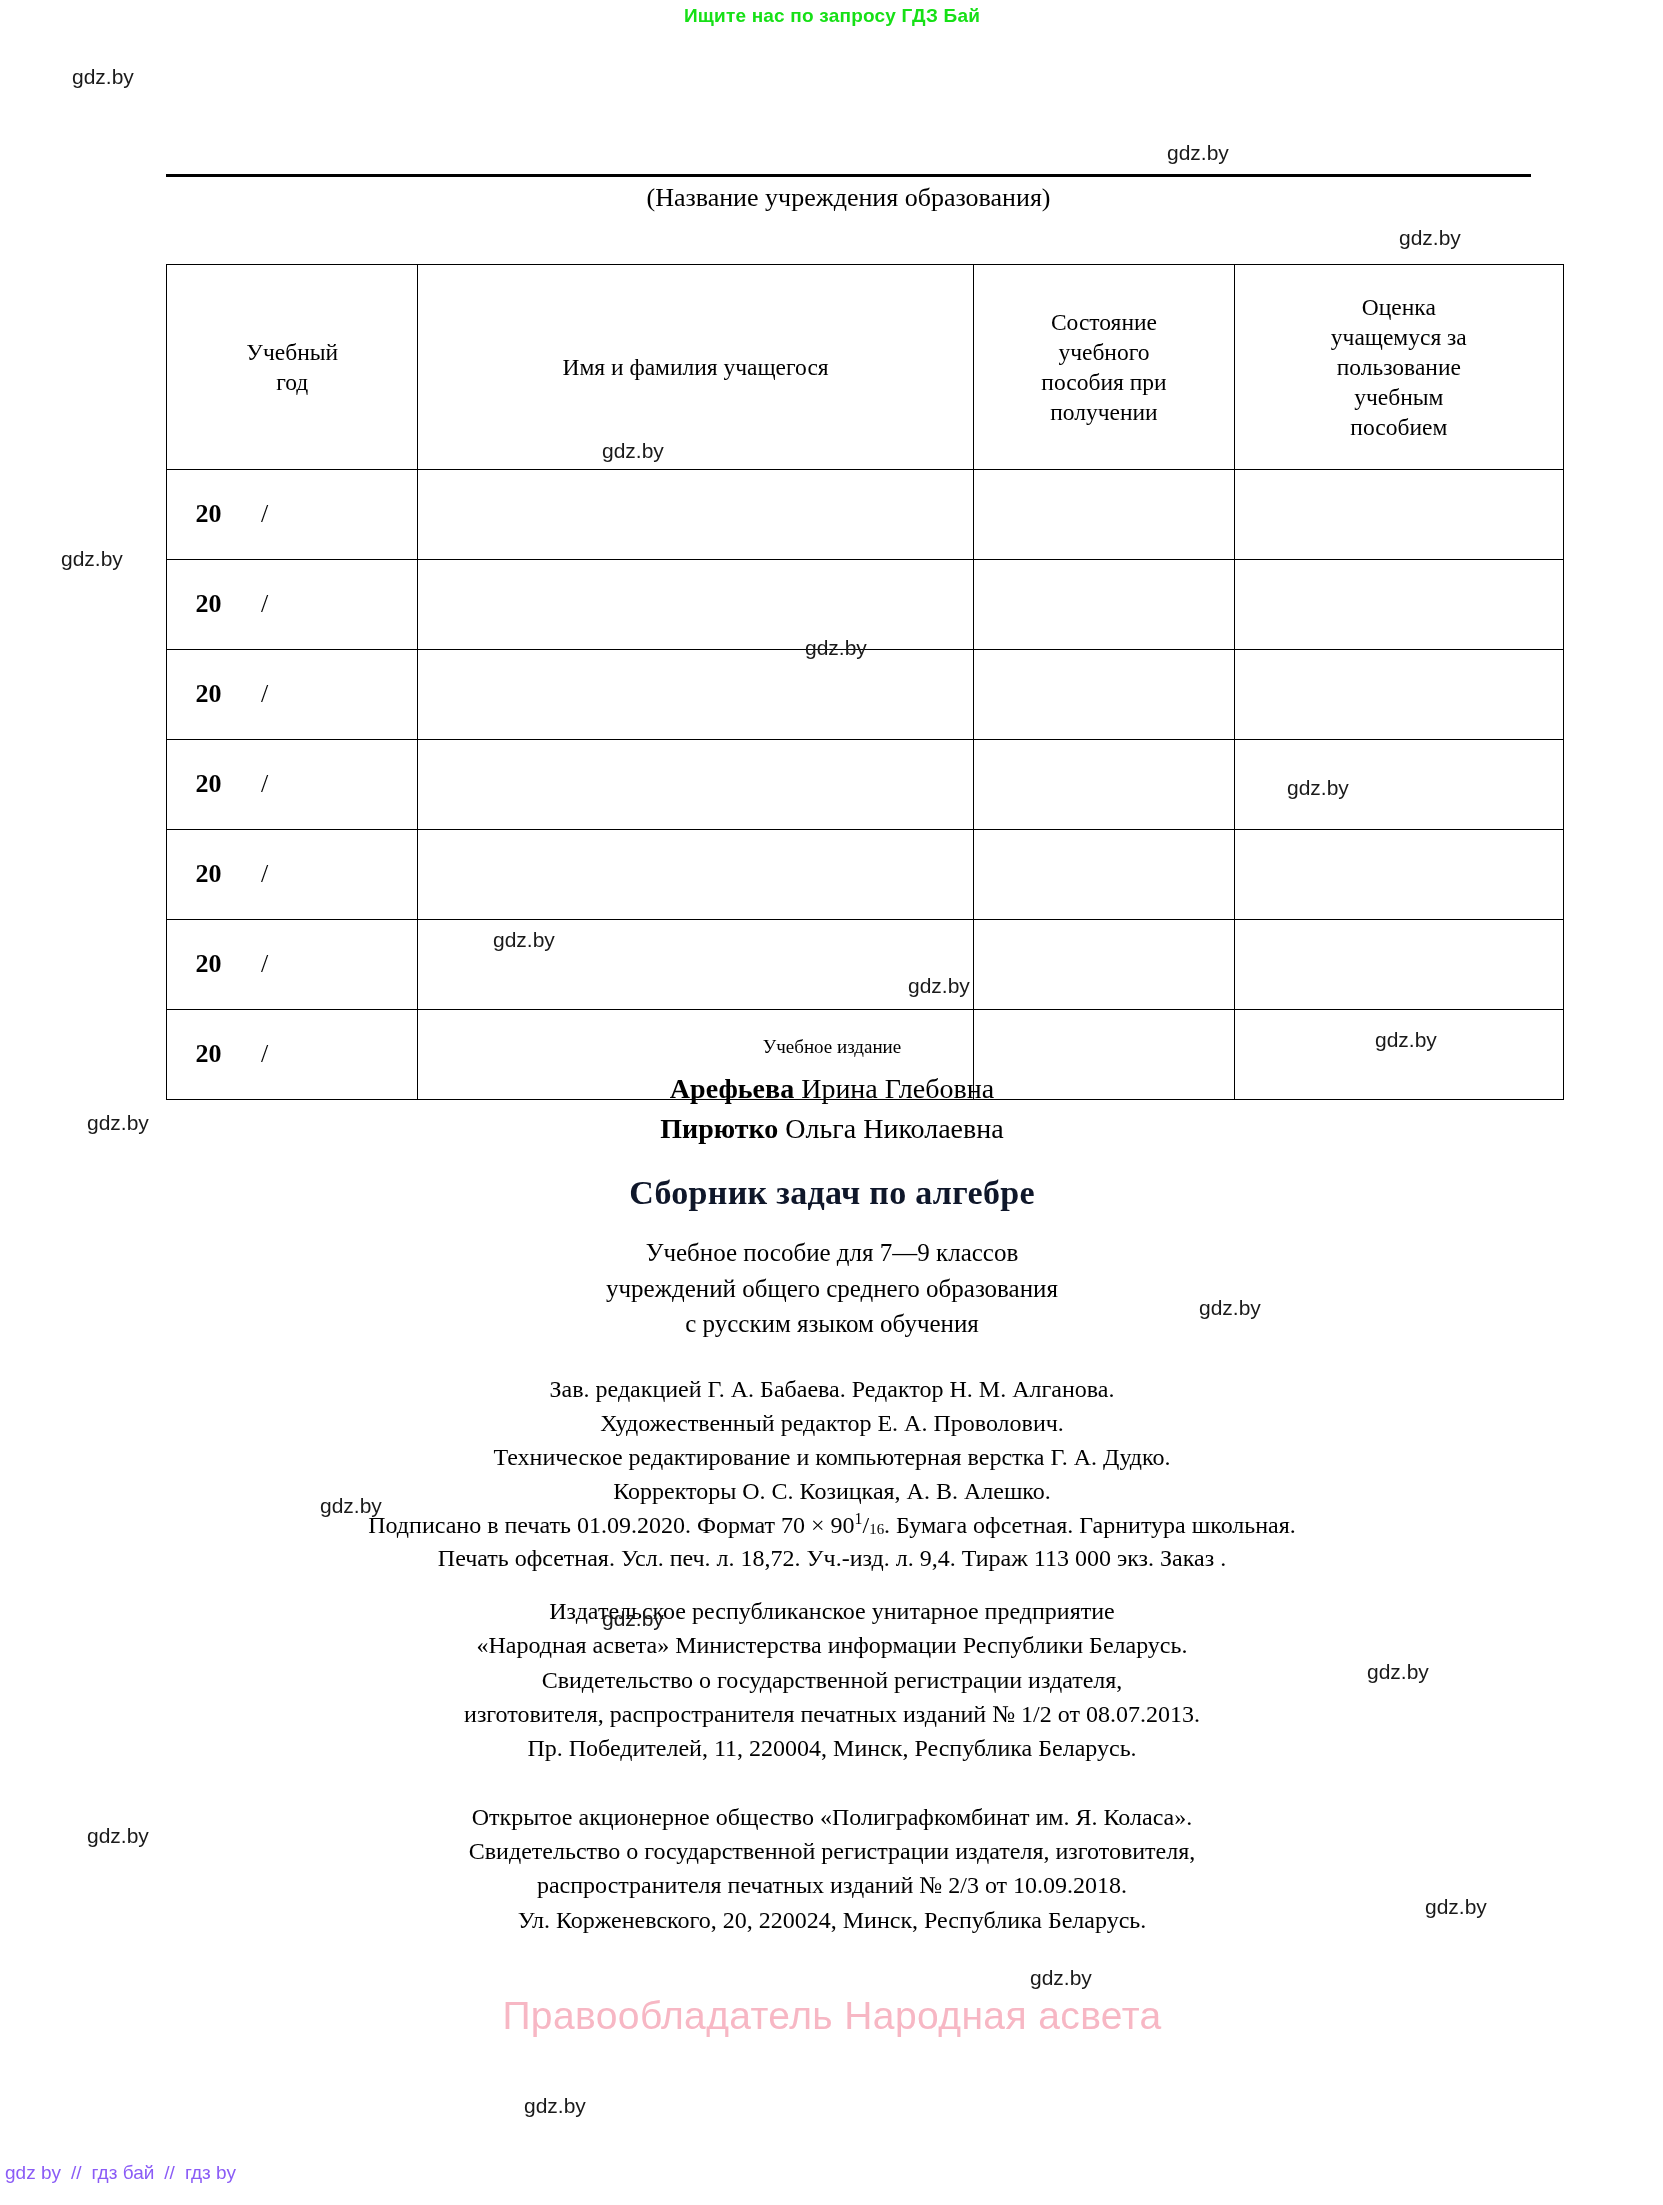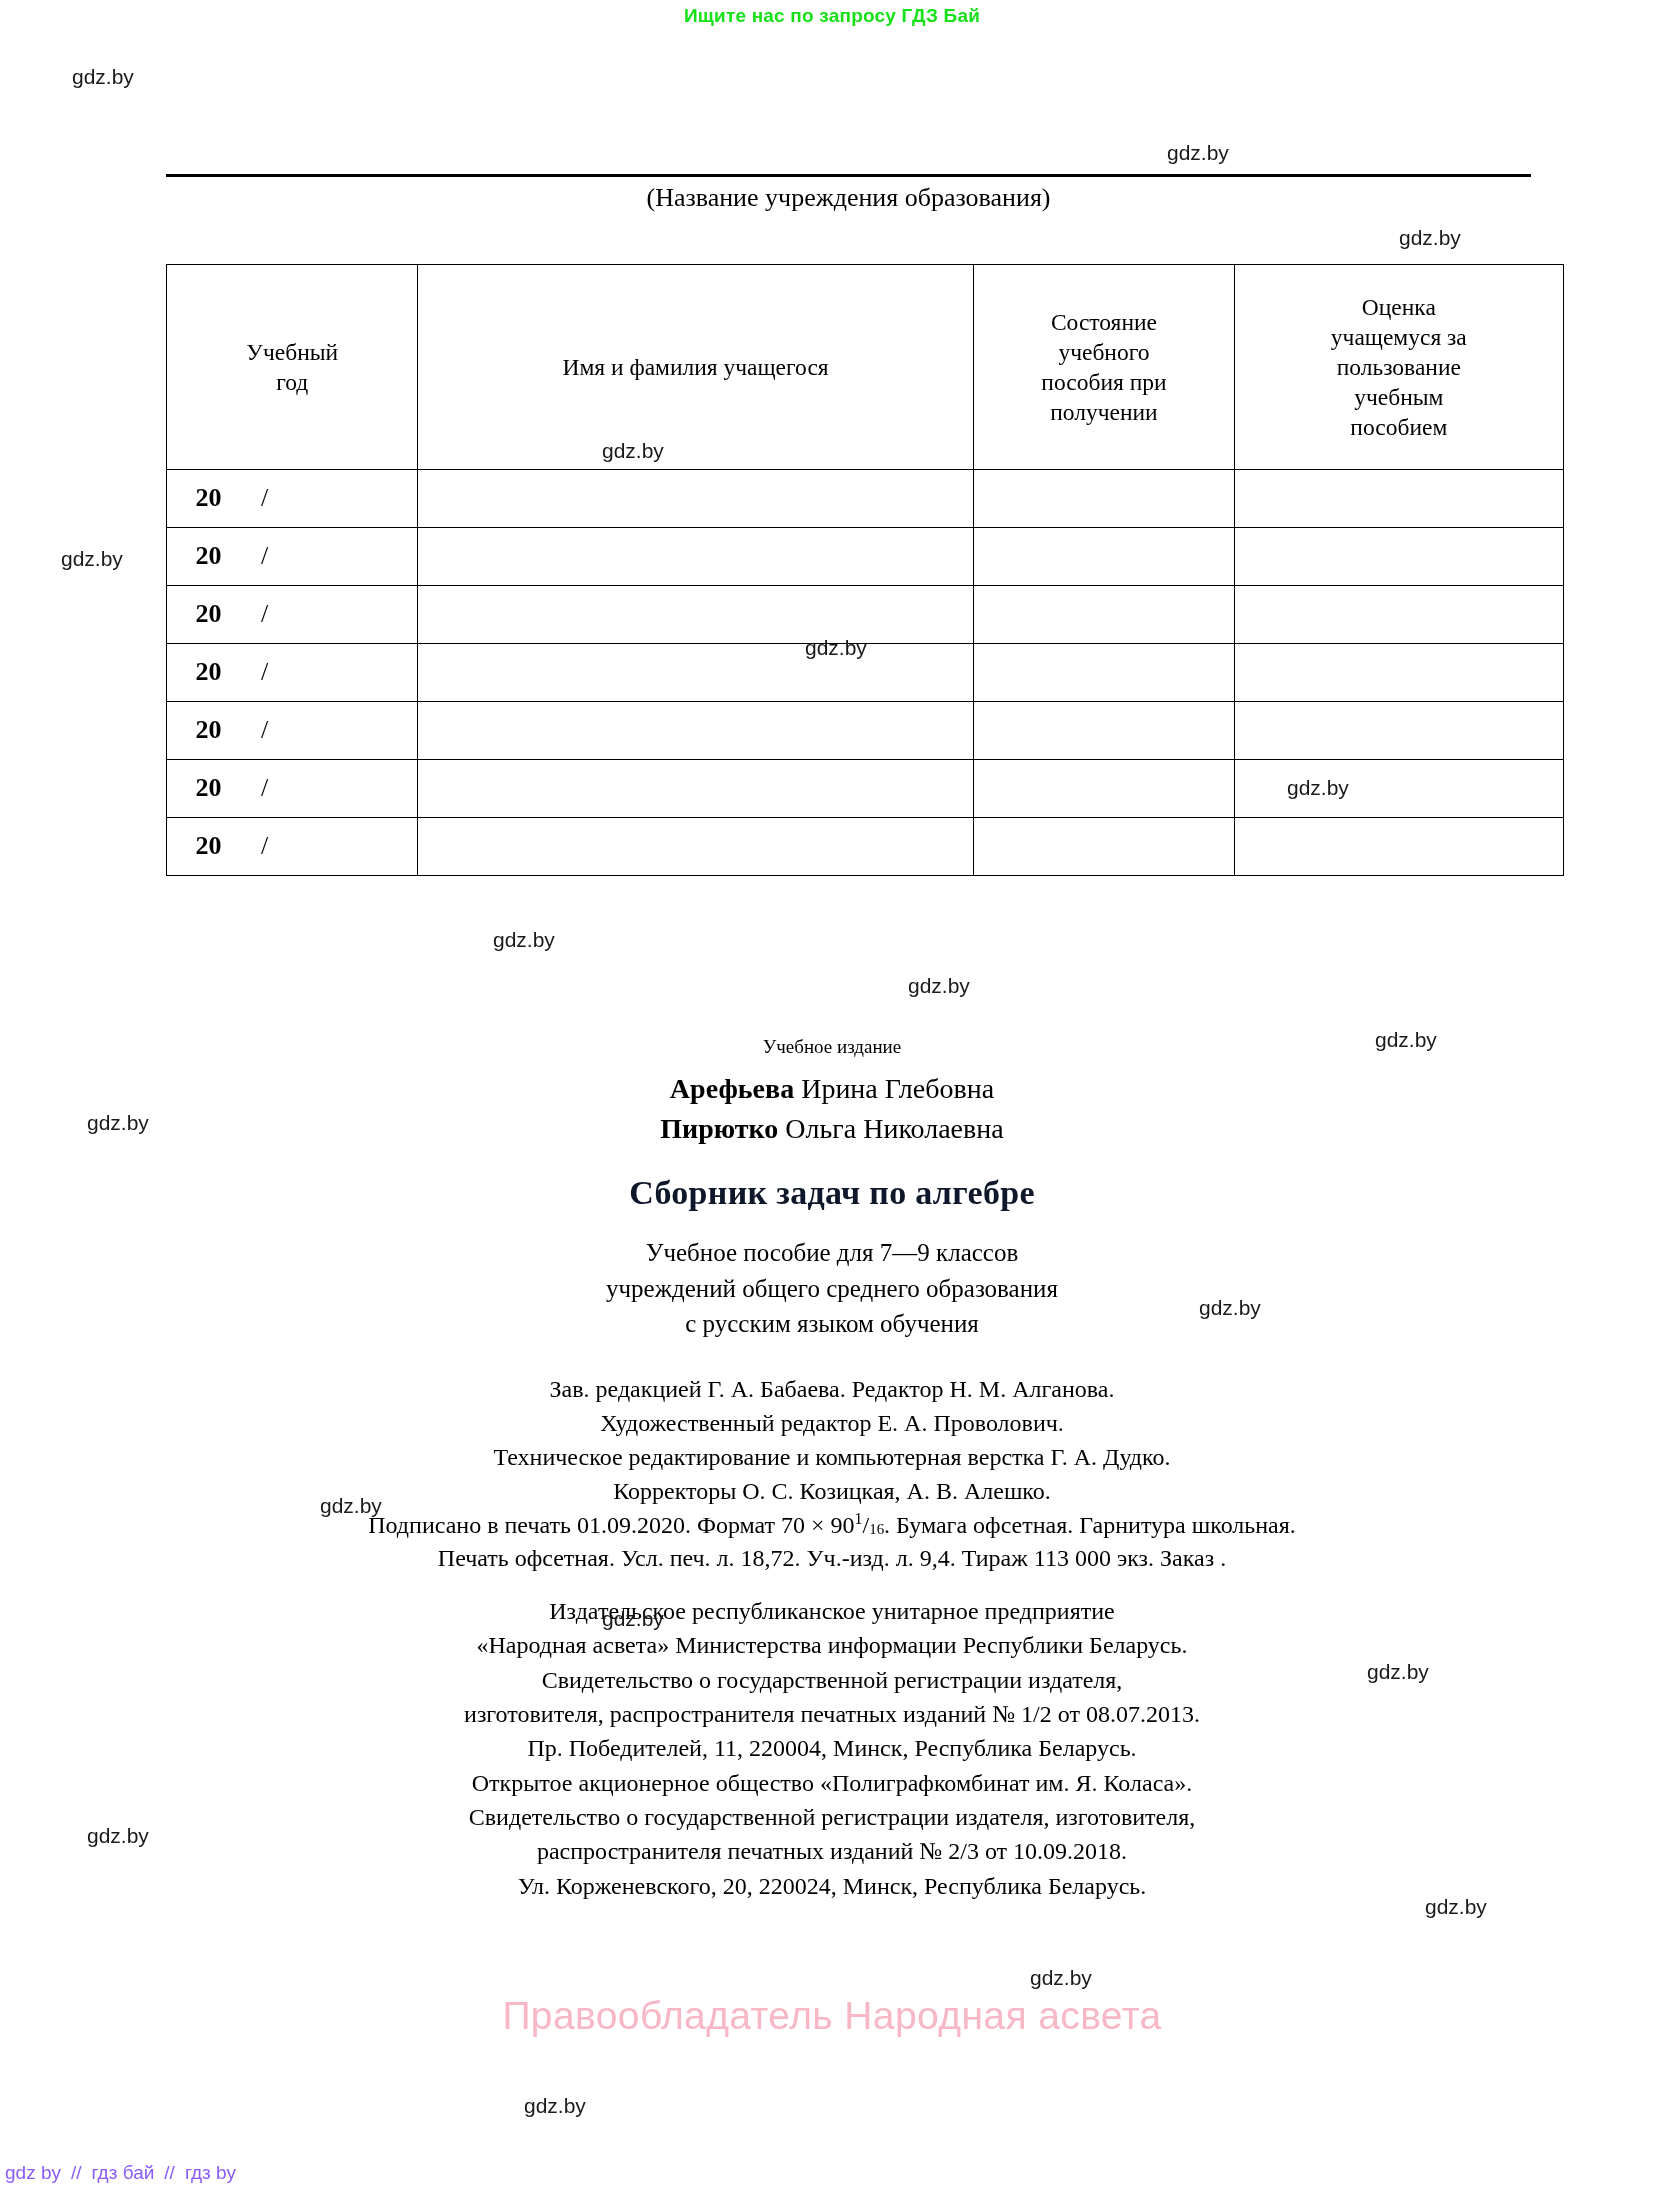--- a/index.html
+++ b/index.html
@@ -62,21 +62,21 @@
   .tbl {
     position: absolute;
     left: 166px;
     top: 264px;
     width: 1365px;
     border-collapse: collapse;
     table-layout: fixed;
   }
   .tbl td, .tbl th {
     border: 1.7px solid #000;
-    padding: 0;
+    padding: 16px;
     vertical-align: middle;
   }
   .tbl th {
     font-weight: normal;
     font-size: 23.5px;
     line-height: 1.28;
     text-align: center;
     height: 197px;
     position: relative;
     padding: 3.4px 6.7px;
@@ -157,20 +157,21 @@
   .printinfo sup { font-size: 0.66em; vertical-align: 0.55em; }
   .printinfo sub { font-size: 0.62em; vertical-align: -0.12em; }
 
   .pubblock {
     margin-top: 18.4px;
     font-size: 24px;
     line-height: 1.43;
   }
 
   .printerblock {
+    margin-top: 34px;
     font-size: 24px;
     line-height: 1.43;
   }
 
   
   .pink-wm {
     position: absolute;
     left: 0;
     top: 1994px;
     width: 1664px;

